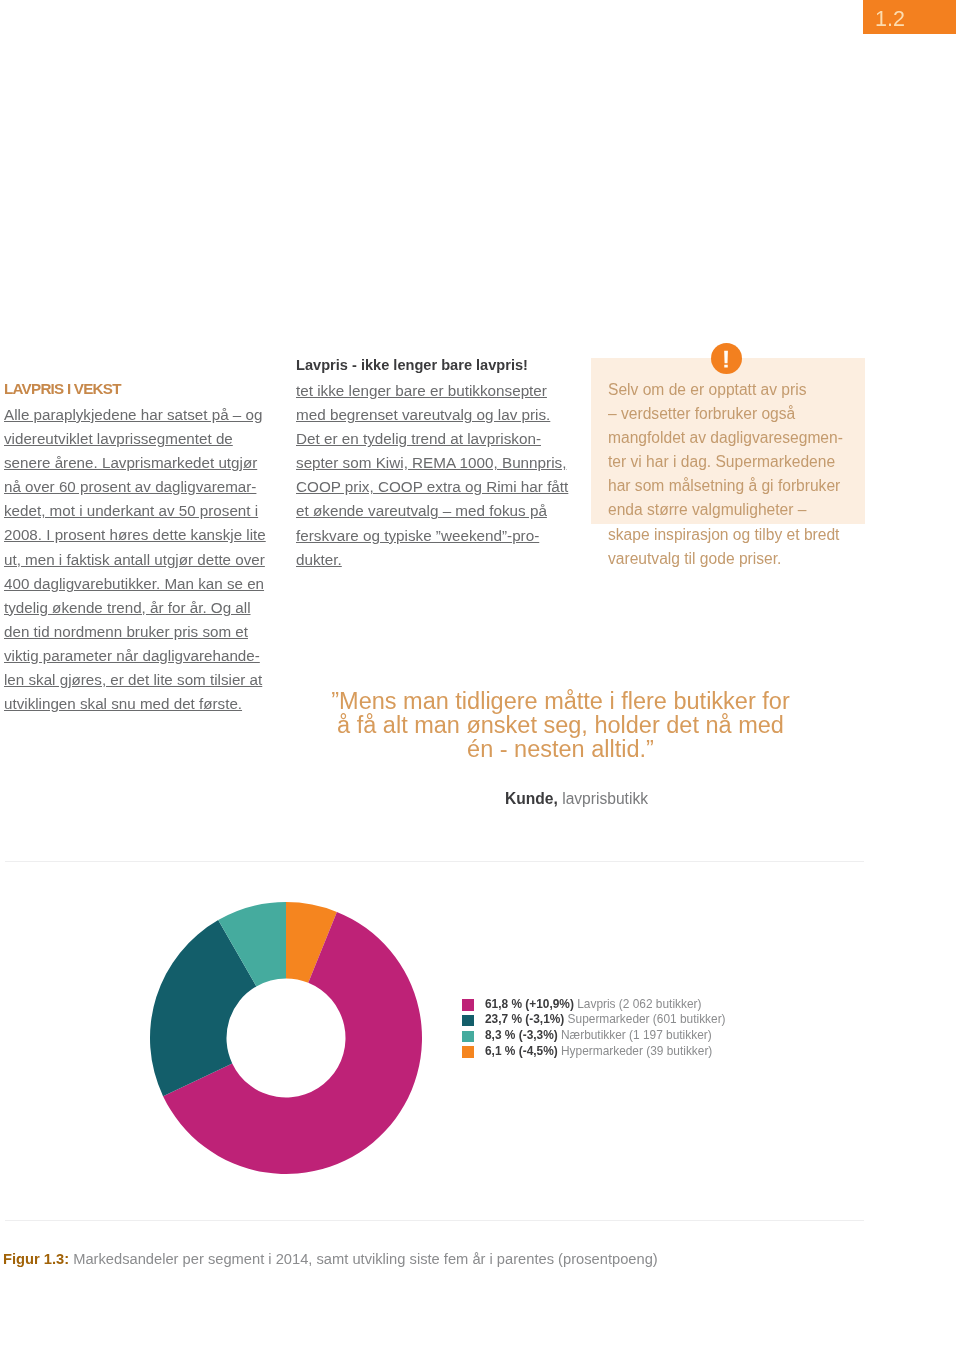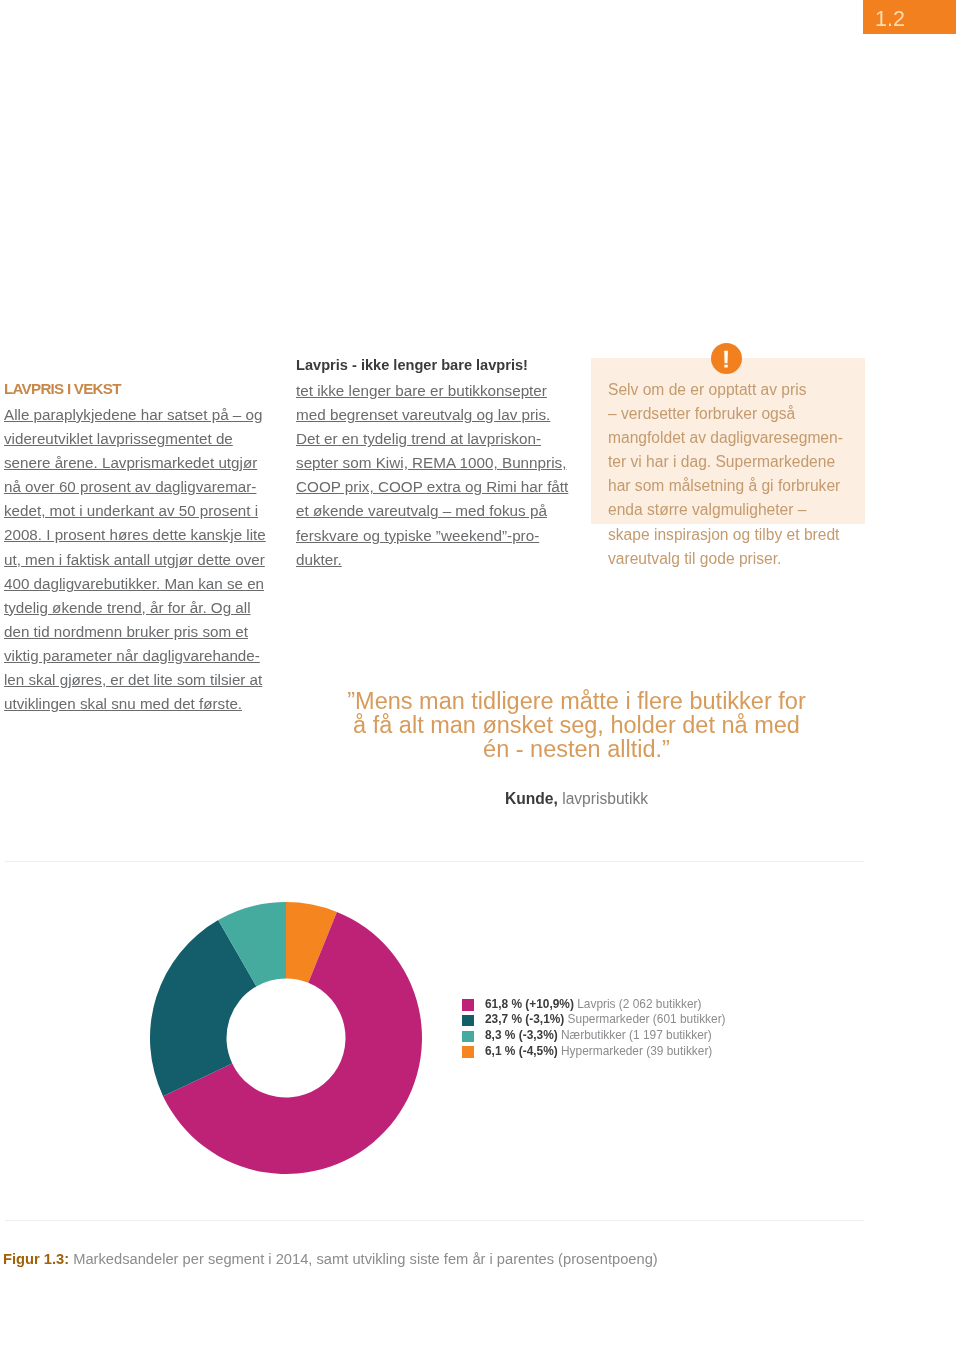--- a/index.html
+++ b/index.html
@@ -41,21 +41,21 @@
     position:absolute; left:591px; top:358px; width:274px; height:166px;
     background:#FCEEE0;
   }
   .infobox .body { color:#C49B6E; padding:20px 8px 0 17px; font-size:15.6px; line-height:24.1px; }
   .bang {
     position:absolute; left:711.3px; top:342.6px; width:31px; height:31px;
   }
 
   
   .quote {
-    position:absolute; left:276px; top:690px; width:601px;
+    position:absolute; left:260px; top:690px; width:601px;
     text-align:center; color:#D79B5B; font-size:23.5px; line-height:23.95px;
   }
   .quote-attr {
     position:absolute; left:276px; top:790px; width:601px;
     text-align:center; font-size:15.6px; color:#7a7b7d;
   }
   .quote-attr b { color:#3b3b3d; }
 
   .rule { position:absolute; left:5px; width:859px; height:1px; background:#eeeeef; }
   .rule1 { top:861px; }

